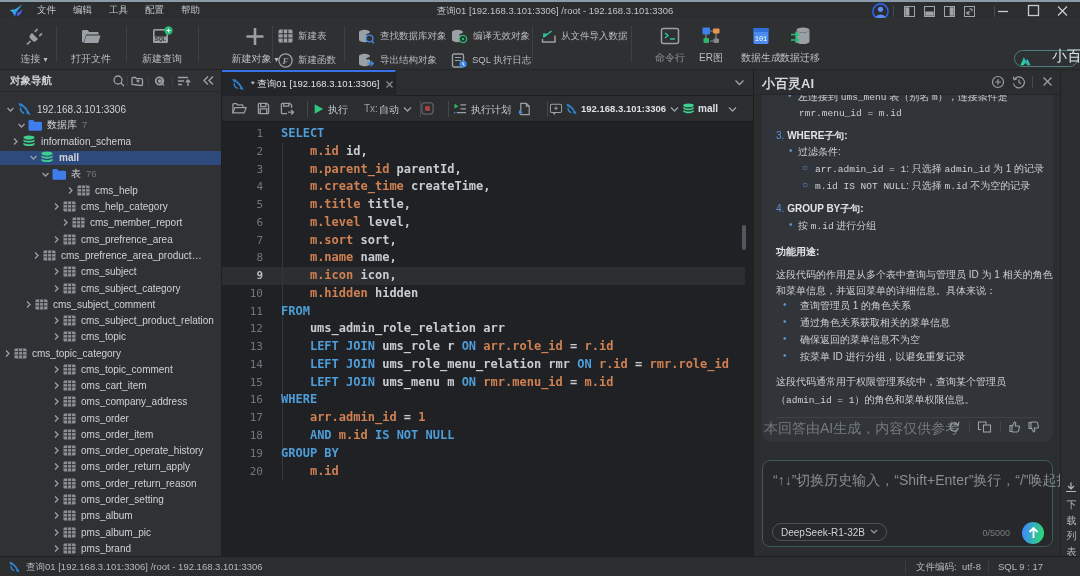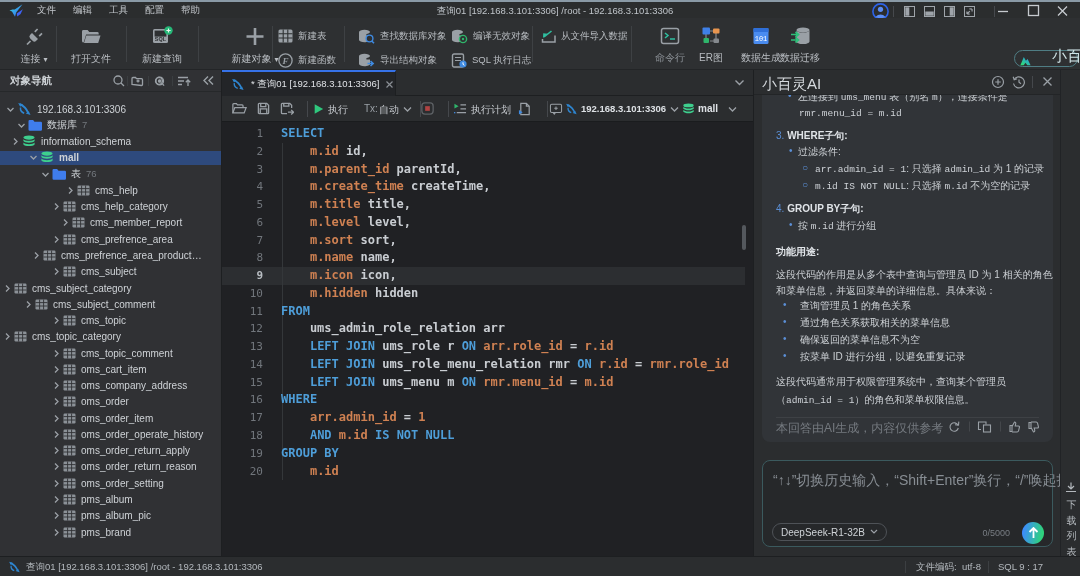--- a/index.html
+++ b/index.html
@@ -50,21 +50,21 @@
 #code { position:absolute; left:59px; top:3px; color:#c9cdd2; white-space:pre; }
 #curline { position:absolute; left:0; top:145.1px; width:523px; height:17.8px; background:#2c2e31; }
 #indentguide { position:absolute; left:59.5px; top:21px; width:1px; height:337px; background:#34373a; }
 .k { color:#4e9ed9; }
 .o { color:#cf8152; }
 #vthumb { position:absolute; left:520px; top:103px; width:4px; height:25px; background:#54585d; border-radius:2px; }
 
 
 #aipanel { left:753px; top:70px; width:307px; height:486px; background:#2b2d2f; border-left:1px solid #1d1f21; }
 #aihead { left:0; top:0; width:307px; height:25px; border-bottom:1px solid #232527;
-  color:#d6dade; font-size:15px; font-weight:normal; }
+  color:#d6dade; font-size:13px; font-weight:bold; }
 #bubble { left:8px; top:25px; width:291px; height:347px; background:#313438; border-radius:0 0 8px 8px;
   color:#ccd0d4; font-size:10px; overflow:hidden; }
 #inputbox { left:8px; top:390px; width:291px; height:87px; background:#26282a;
   border:1px solid #3b5a5e; border-radius:8px; }
 #placeholder { left:10px; top:11px; color:#888e94; font-size:14px; white-space:nowrap; }
 #modelpill { left:9px; top:62px; height:18px; padding:0 8px; border:1px solid #4e5257; border-radius:9px;
   display:flex; align-items:center; gap:5px; color:#ced2d6; font-size:10px; }
 #counter { right:42px; top:67px; color:#787d83; font-size:9px; }
 #sendbtn { left:259px; top:61px; width:22px; height:22px; border-radius:50%;
   background:linear-gradient(100deg,#3d8bfd 10%,#2fd27d 85%); color:#fff;
@@ -501,21 +501,21 @@
           <span class="ic">
             <svg width="13" height="11" viewBox="0 0 13 11">
               <rect x="0.5" y="0.5" width="12" height="10" rx="1.2" fill="#8b9197"></rect>
               <g stroke="#303134" stroke-width="0.9">
                 <path d="M0.5,3.6 h12 M0.5,7 h12 M4.6,0.5 v10 M8.6,0.5 v10"></path>
               </g>
             </svg>
           </span>
           <span>cms_subject</span>
         </div>
-      <div class="trow2" style="">
+      <div class="trow2" style="padding-left:49px">
           <span class="tw">
             <svg width="9" height="9" viewBox="0 0 9 9">
               <path d="M3,1.5 l3,3 -3,3" stroke="#9ba0a6" stroke-width="1.3" fill="none"></path>
             </svg>
           </span>
           <span class="ic">
             <svg width="13" height="11" viewBox="0 0 13 11">
               <rect x="0.5" y="0.5" width="12" height="10" rx="1.2" fill="#8b9197"></rect>
               <g stroke="#303134" stroke-width="0.9">
                 <path d="M0.5,3.6 h12 M0.5,7 h12 M4.6,0.5 v10 M8.6,0.5 v10"></path>
@@ -532,20 +532,36 @@
           </span>
           <span class="ic">
             <svg width="13" height="11" viewBox="0 0 13 11">
               <rect x="0.5" y="0.5" width="12" height="10" rx="1.2" fill="#8b9197"></rect>
               <g stroke="#303134" stroke-width="0.9">
                 <path d="M0.5,3.6 h12 M0.5,7 h12 M4.6,0.5 v10 M8.6,0.5 v10"></path>
               </g>
             </svg>
           </span>
           <span>cms_subject_comment</span>
+        </div>
+      <div class="trow2" style="padding-left:49px">
+          <span class="tw">
+            <svg width="9" height="9" viewBox="0 0 9 9">
+              <path d="M3,1.5 l3,3 -3,3" stroke="#9ba0a6" stroke-width="1.3" fill="none"></path>
+            </svg>
+          </span>
+          <span class="ic">
+            <svg width="13" height="11" viewBox="0 0 13 11">
+              <rect x="0.5" y="0.5" width="12" height="10" rx="1.2" fill="#8b9197"></rect>
+              <g stroke="#303134" stroke-width="0.9">
+                <path d="M0.5,3.6 h12 M0.5,7 h12 M4.6,0.5 v10 M8.6,0.5 v10"></path>
+              </g>
+            </svg>
+          </span>
+          <span>cms_subject_product_relation</span>
         </div>
       <div class="trow2" style="padding-left:49px">
           <span class="tw">
             <svg width="9" height="9" viewBox="0 0 9 9">
               <path d="M3,1.5 l3,3 -3,3" stroke="#9ba0a6" stroke-width="1.3" fill="none"></path>
             </svg>
           </span>
           <span class="ic">
             <svg width="13" height="11" viewBox="0 0 13 11">
               <rect x="0.5" y="0.5" width="12" height="10" rx="1.2" fill="#8b9197"></rect>
@@ -963,21 +979,21 @@
       <div class="abs" style="left:21px;top:203.5px;color:#5b8fd6">•</div>
       <div class="abs" style="left:38px;top:203.5px">查询管理员 1 的角色关系</div>
       <div class="abs" style="left:21px;top:221px;color:#5b8fd6">•</div>
       <div class="abs" style="left:38px;top:221px">通过角色关系获取相关的菜单信息</div>
       <div class="abs" style="left:21px;top:237.5px;color:#5b8fd6">•</div>
       <div class="abs" style="left:38px;top:237.5px">确保返回的菜单信息不为空</div>
       <div class="abs" style="left:21px;top:254.5px;color:#5b8fd6">•</div>
       <div class="abs" style="left:38px;top:254.5px">按菜单 ID 进行分组，以避免重复记录</div>
       <div class="abs" style="left:14px;top:277.5px;width:270px;line-height:18.5px;white-space:normal">这段代码通常用于权限管理系统中，查询某个管理员<br>（<span class="m">admin_id = 1</span>）的角色和菜单权限信息。</div>
       <div class="abs" style="left:14px;top:322px;width:263px;border-top:1px solid #3e4145"></div>
-      <div class="abs" style="left:14px;top:325px;color:#74797f;font-size:12px">本回答由AI生成，内容仅供参考</div>
+      <div class="abs" style="left:2px;top:325px;color:#74797f;font-size:14px">本回答由AI生成，内容仅供参考</div>
       <svg class="abs" style="left:185px;top:325px" width="95" height="13" viewBox="0 0 95 13">
         <g fill="none" stroke="#9aa0a6" stroke-width="1.1">
           <path d="M11,5.2 a4.2,4.2 0 1 0 0.3,2.8"></path>
             <path d="M11.8,1.6 l-0.3,3.6 -3.5,-0.4"></path>
           <path d="M34,9.5 h-2.5 v-7.5 h7.5 v2.5"></path>
             <rect x="36.5" y="5" width="7" height="7"></rect>
           <path d="M63,5.5 h2 v6 h-2 z M65,6.5 l2.5,-4.5 q1.5,0 1.2,1.8 l-0.5,2.2 h3.2 q1.3,0.1 1,1.5 l-0.8,3.2 q-0.3,1.3 -1.5,1.3 h-5.1"></path>
           <path d="M82,7.5 h2 v-6 h-2 z M84,6.5 l2.5,4.5 q1.5,0 1.2,-1.8 l-0.5,-2.2 h3.2 q1.3,-0.1 1,-1.5 l-0.8,-3.2 q-0.3,-1.3 -1.5,-1.3 h-5.1" transform="translate(0,1)"></path>
         </g>
         <g stroke="#44474b" stroke-width="1">

